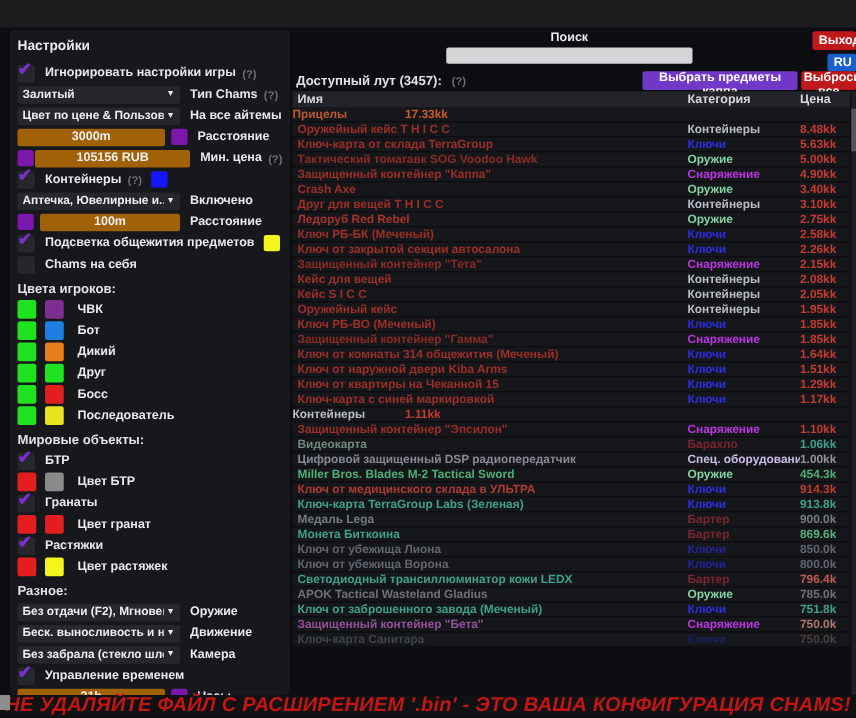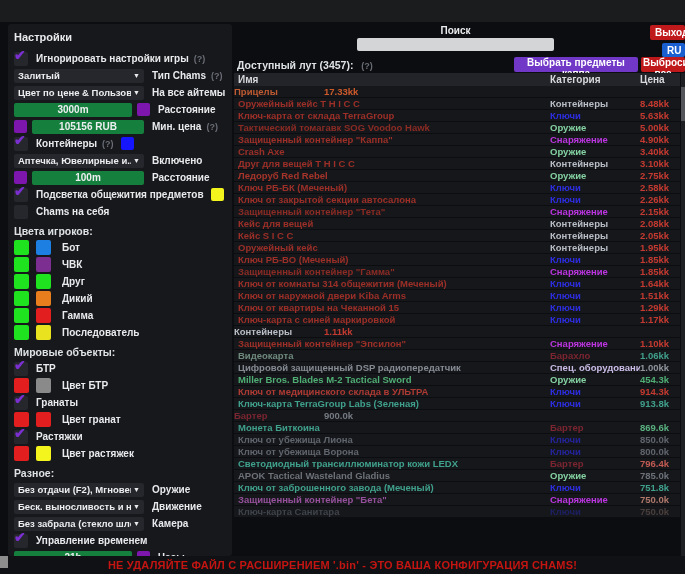--- a/index.html
+++ b/index.html
@@ -17,21 +17,21 @@
   .sec-header { color:#dfe2e5; font-size:10.5px; height:16px; line-height:16px; margin-top:3px; }
   .checkbox { width:14px; height:14px; background:#26272c; border-radius:2px; margin-right:8px;
     position:relative; flex:none; }
   .tick { position:absolute; left:0px; top:-4px; color:#7b2fd0; font-size:14px; line-height:14px; }
   .s-label { color:#e8eaec; font-size:10px; white-space:nowrap; }
   .hint { color:#6a6e76; font-size:9px; margin-left:5px; }
   .select { width:130px; height:14px; background:#26272c; border-radius:2px; display:flex;
     align-items:center; padding:0 4px; margin-right:8px; flex:none; }
   .sel-val { color:#eceef0; font-size:9.5px; white-space:nowrap; overflow:hidden; flex:1; }
   .arrow { color:#e8eaec; font-size:7px; margin-left:2px; }
-  .tbox { height:14px; background:#15803d; border:none; border-radius:2px; color:#eceef0;
+  .tbox { height:14px; background:#a16207; border:none; border-radius:2px; color:#eceef0;
     font-size:10px; font-weight:700; text-align:center; font-family:"Liberation Sans",sans-serif; flex:none; }
   .swatch { width:13px; height:13px; border-radius:2px; flex:none; }
   .swatch.lg { width:15px; height:15px; }
   .colors-row .swatch { margin-right:7px; }
   .colors-row .s-label { margin-left:4px; }
 
   
   #search-label { position:absolute; left:357px; top:25px; width:197px; text-align:center;
     color:#e8eaec; font-size:10px; }
   #search-input { position:absolute; left:357px; top:38px; width:197px; height:13px;
@@ -56,21 +56,21 @@
   .c-price{ width:40px; font-size:9.5px; white-space:nowrap; }
   #partial-row-clip { height:13px; overflow:hidden; }
 
   
   #scrollbar { position:absolute; left:681px; top:73px; width:4px; height:483px; background:#1e1f23; }
   #scroll-thumb { position:absolute; left:0; top:14px; width:4px; height:34px; background:#54555b; }
 
   
   #footer { position:absolute; left:0; top:556px; width:685px; height:18px; background:#101114;
     display:flex; align-items:center; justify-content:center; }
-  #footer span { color:#c41512; font-size:11px; letter-spacing:.2px; }
+  #footer span { color:#c41512; font-size:16px; letter-spacing:.2px;font-style:italic; }
   #corner-notch { position:absolute; left:0; top:556px; width:8px; height:12px; background:#8d8d8d; }
 </style>
 </head>
 <body>
 
 <div id="title-strip"></div>
 
 <div id="settings-panel">
   <div class="panel-title">Настройки</div>
   <div id="settings-rows">
@@ -98,21 +98,21 @@
       </div>
       <div class="s-row">
         <input class="tbox" style="width: 118px;" value="3000m" readonly="">
         <span style="width:5px"></span>
         <span class="swatch" style="background:#7d16ad"></span>
       <span class="s-label" style="margin-left:8px">Расстояние</span>
       </div>
       <div class="s-row">
         <span class="swatch" style="background:#7d16ad"></span>
         <span style="width:5px"></span>
-        <input class="tbox" style="width: 112px;" value="105156 RUB" readonly="">
+        <input class="tbox" style="width: 124px;" value="105156 RUB" readonly="">
       <span class="s-label" style="margin-left:8px">Мин. цена</span>
         <span class="hint">(?)</span>
       </div>
       <div class="s-row">
       <div class="checkbox">
           <span class="tick">✔</span>
         </div>
       <span class="s-label">Контейнеры</span>
         <span class="hint">(?)</span>
         <span class="swatch" style="background:#1515ff;margin-left:7px"></span>
@@ -137,42 +137,42 @@
       <span class="s-label">Подсветка общежития предметов</span>
         <span class="swatch" style="background:#f5f51e;margin-left:7px"></span>
       </div>
       <div class="s-row">
       <div class="checkbox"></div>
       <span class="s-label">Chams на себя</span>
       </div>
       <div class="sec-header">Цвета игроков:</div>
       <div class="s-row colors-row">
       <span class="swatch lg" style="background:#1ee31e"></span>
+      <span class="swatch lg" style="background:#7d2f91"></span>
+      <span class="s-label">ЧВК</span>
+      </div>
+      <div class="s-row colors-row">
+      <span class="swatch lg" style="background:#1ee31e"></span>
       <span class="swatch lg" style="background:#1e7fe3"></span>
       <span class="s-label">Бот</span>
       </div>
       <div class="s-row colors-row">
       <span class="swatch lg" style="background:#1ee31e"></span>
-      <span class="swatch lg" style="background:#7d2f91"></span>
-      <span class="s-label">ЧВК</span>
-      </div>
-      <div class="s-row colors-row">
-      <span class="swatch lg" style="background:#1ee31e"></span>
-      <span class="swatch lg" style="background:#1ee31e"></span>
-      <span class="s-label">Друг</span>
-      </div>
-      <div class="s-row colors-row">
-      <span class="swatch lg" style="background:#1ee31e"></span>
       <span class="swatch lg" style="background:#e87d1e"></span>
       <span class="s-label">Дикий</span>
       </div>
       <div class="s-row colors-row">
       <span class="swatch lg" style="background:#1ee31e"></span>
+      <span class="swatch lg" style="background:#1ee31e"></span>
+      <span class="s-label">Друг</span>
+      </div>
+      <div class="s-row colors-row">
+      <span class="swatch lg" style="background:#1ee31e"></span>
       <span class="swatch lg" style="background:#e31e1e"></span>
-      <span class="s-label">Гамма</span>
+      <span class="s-label">Босс</span>
       </div>
       <div class="s-row colors-row">
       <span class="swatch lg" style="background:#1ee31e"></span>
       <span class="swatch lg" style="background:#e8e31e"></span>
       <span class="s-label">Последователь</span>
       </div>
       <div class="sec-header">Мировые объекты:</div>
       <div class="s-row">
       <div class="checkbox">
           <span class="tick">✔</span>
@@ -390,20 +390,21 @@
     <div class="c-name" style="color:#ad3a33">Ключ от медицинского склада в УЛЬТРА</div>
     <div class="c-cat" style="color:#2d2de0">Ключи</div>
     <div class="c-price" style="color:#c43a30">914.3k</div>
       </div>
       <div class="trow">
     <div class="c-name" style="color:#3fa08c">Ключ-карта TerraGroup Labs (Зеленая)</div>
     <div class="c-cat" style="color:#2d2de0">Ключи</div>
     <div class="c-price" style="color:#3fa08c">913.8k</div>
       </div>
       <div class="trow">
+    <div class="c-name" style="color:#767b83">Медаль Lega</div>
     <div class="c-cat" style="color:#7a2530">Бартер</div>
     <div class="c-price" style="color:#767b83">900.0k</div>
       </div>
       <div class="trow">
     <div class="c-name" style="color:#3fa08c">Монета Биткоина</div>
     <div class="c-cat" style="color:#7a2530">Бартер</div>
     <div class="c-price" style="color:#59b07f">869.6k</div>
       </div>
       <div class="trow">
     <div class="c-name" style="color:#60656d">Ключ от убежища Лиона</div>

